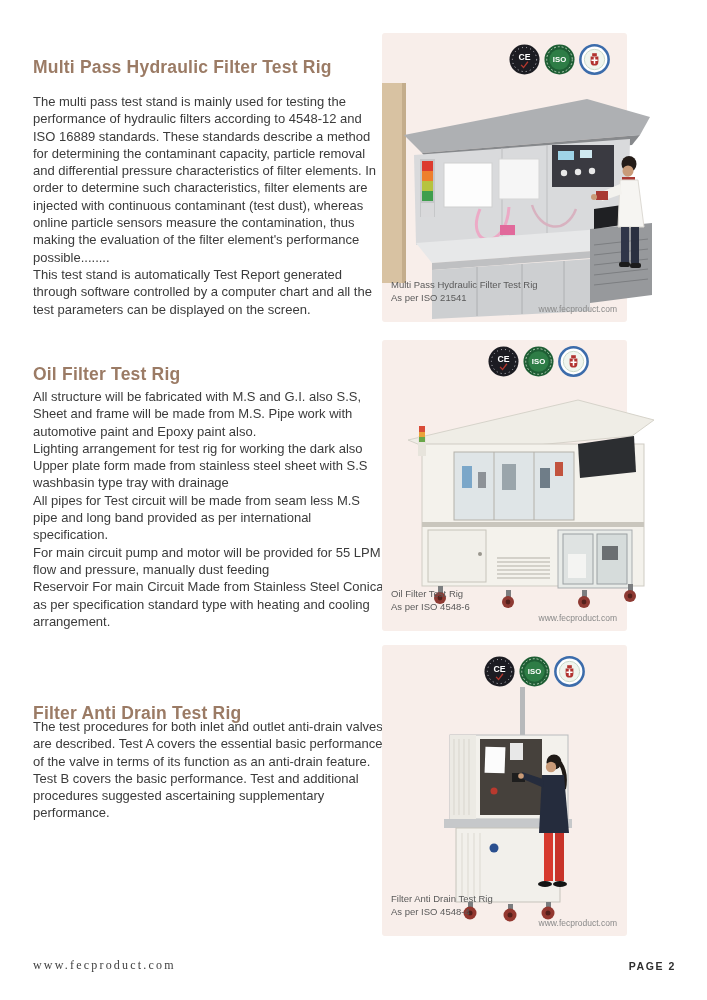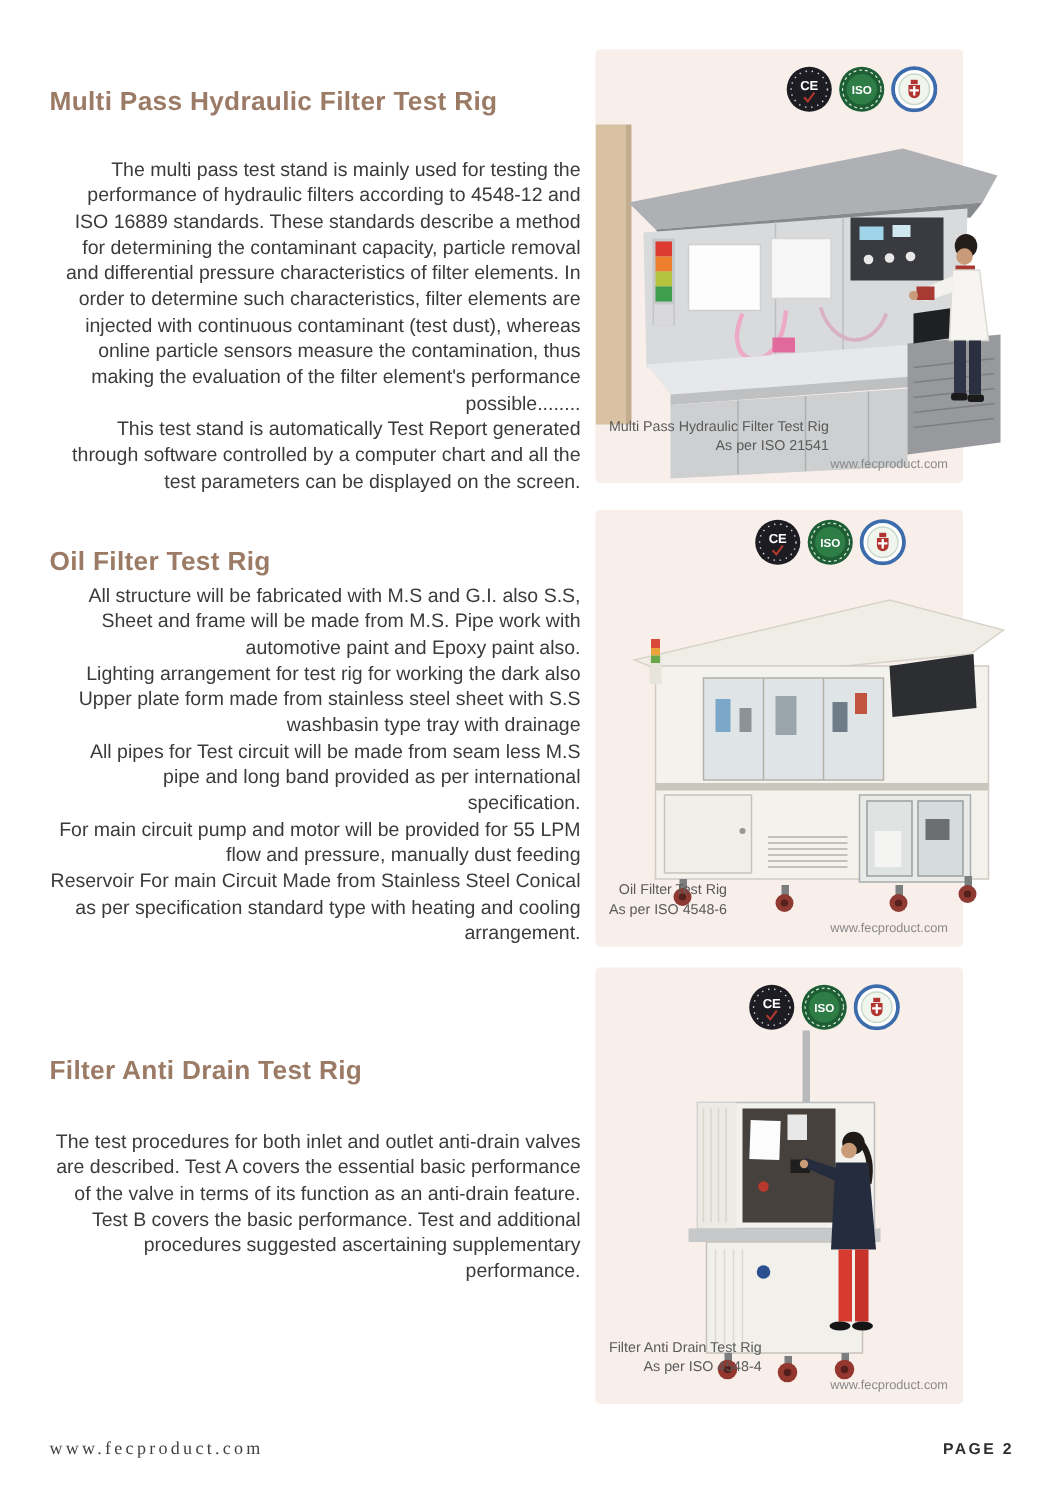--- a/index.html
+++ b/index.html
@@ -1,35 +1,35 @@
 <!DOCTYPE html>
 <html><head>
 <meta charset="utf-8">
 <style>
   html,body{margin:0;padding:0;background:#ffffff;}
   .page{
     position:relative;width:707px;height:1000px;background:#ffffff;
-    font-family:"Liberation Sans",sans-serif;overflow:hidden;text-align:right;
+    font-family:"Liberation Sans",sans-serif;overflow:hidden;
   }
   .section-title{
     position:absolute;left:33px;margin:0;
     font-size:17.5px;font-weight:bold;color:#9b7b65;letter-spacing:.2px;
   }
   #title-1{top:57px}
   #title-2{top:364px}
   #title-3{top:703px}
   .section-body{
     position:absolute;left:33px;width:354px;margin:0;
     font-size:13px;line-height:17.3px;color:#3b3b3b;white-space:pre-line;
   }
-  #body-1{top:104px}
+  #body-1{top:93px}
   #body-2{top:388px}
-  #body-3{top:752px}
+  #body-3{top:718px}
   .photo-card{
-    position:absolute;left:397px;width:245px;background:#f8eeea;border-radius:3px;
+    position:absolute;left:382px;width:245px;background:#f8eeea;border-radius:3px;
   }
   #photo-1{top:33px;height:289px}
   #photo-2{top:340px;height:291px}
   #photo-3{top:645px;height:291px}
   .illus{position:absolute;left:0;top:0;}
   .badges{position:absolute;display:flex;gap:4px;z-index:3;}
   #photo-1 .badges{top:11px;right:17px}
   #photo-2 .badges{top:6px;right:38px}
   #photo-3 .badges{top:11px;right:42px}
   .badge{width:31px;height:31px;display:block;}

